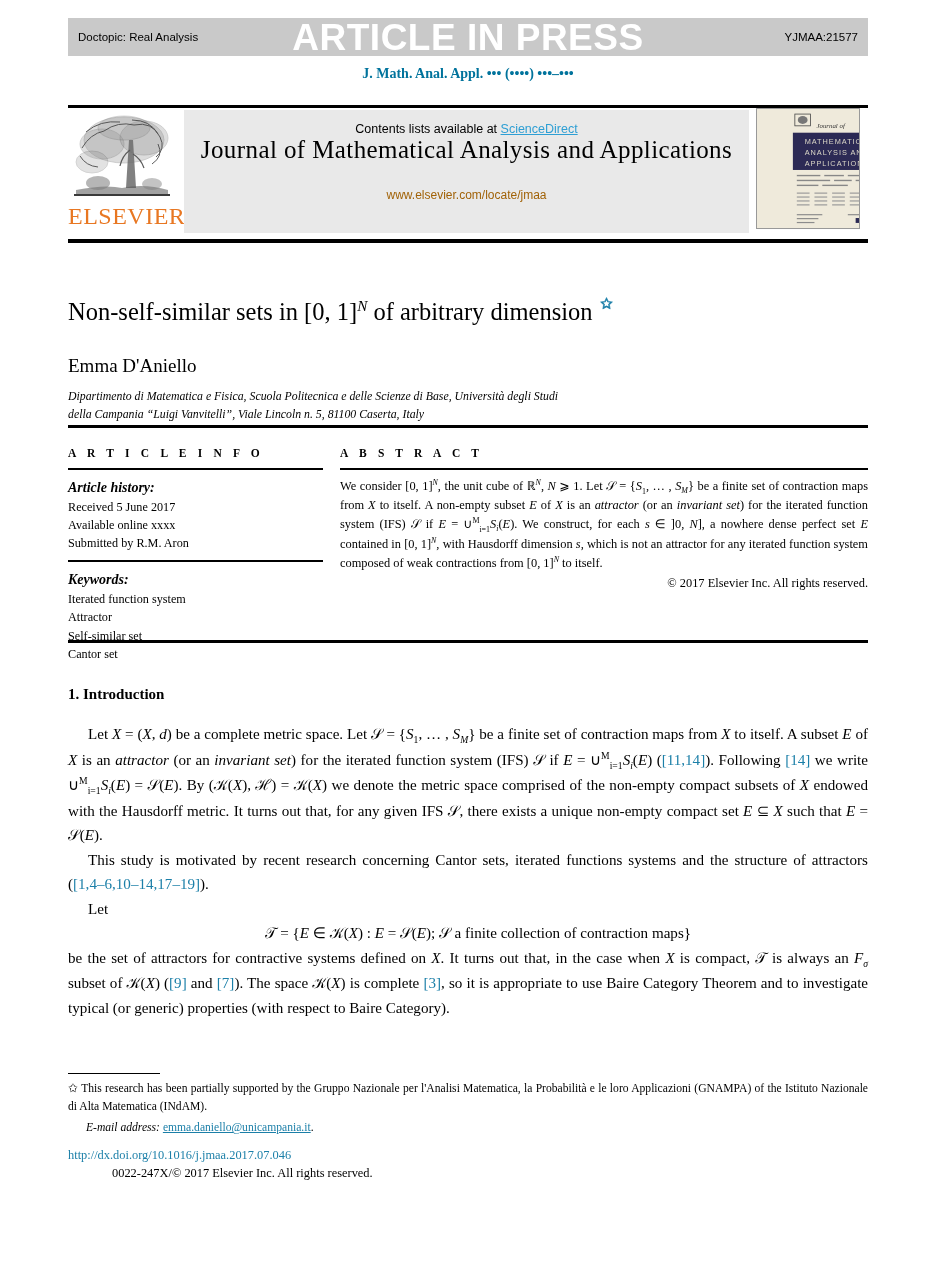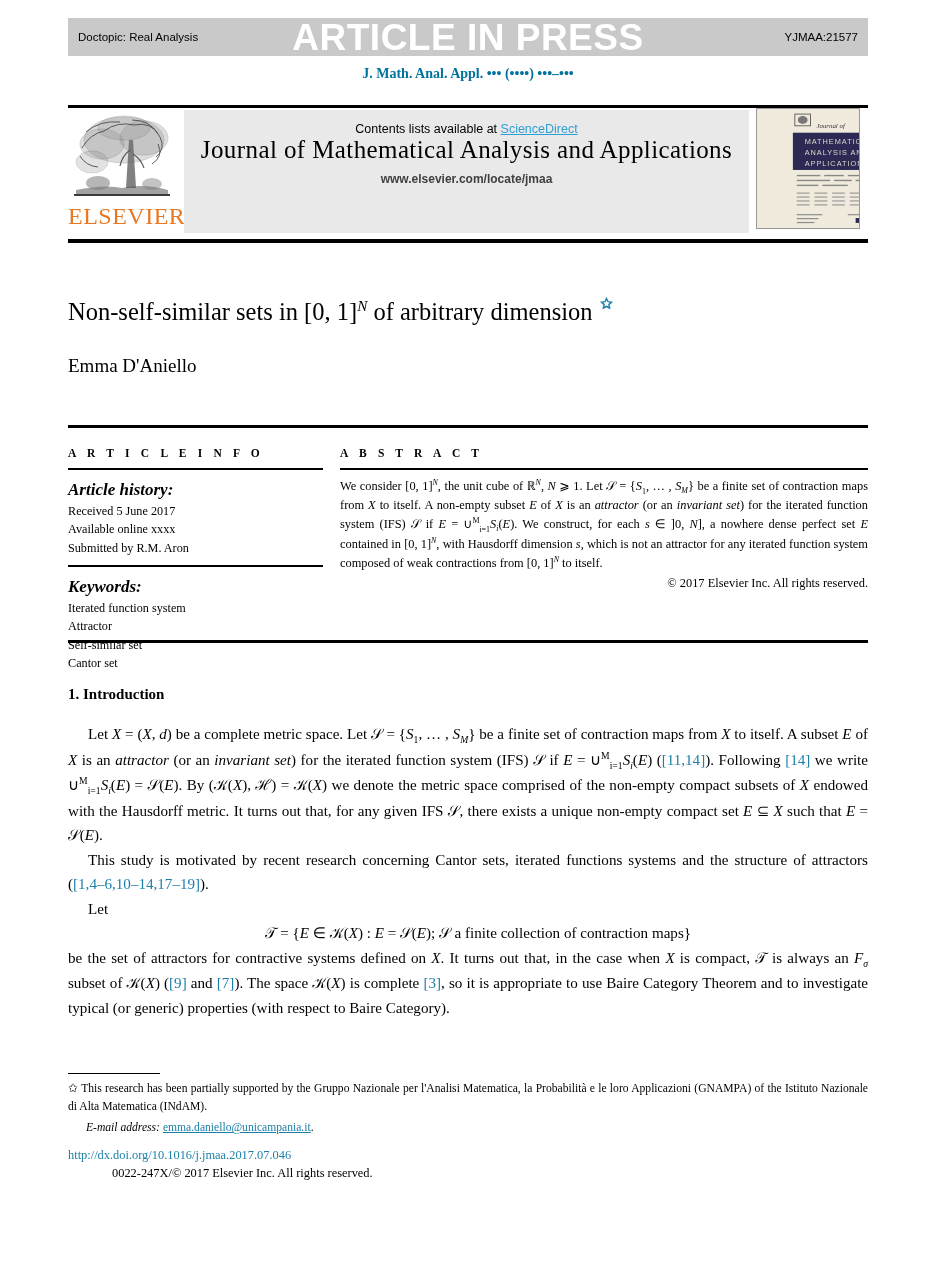--- a/index.html
+++ b/index.html
@@ -122,25 +122,24 @@
     color: #000;
   }
   .sd-link { color: #2e9fd4; }
   .journal-name {
     font-family: "Liberation Serif", serif;
     font-size: 25px;
     color: #000;
     letter-spacing: 0.4px;
   }
   .journal-url {
-    margin-top: 8px;
+    margin-top: 24px;
     font-family: "Liberation Sans", sans-serif;
     font-size: 12px;
-    color: #404040;
-    font-weight: bold;
+    color: #a16207;
   }
   .cover-thumb {
     position: absolute;
     left: 688px; top: 0px;
     width: 104px; height: 121px;
     border: 1px solid #999;
     background: #efeadb;
     box-sizing: border-box;
     overflow: hidden;
     padding-left: 30px;
@@ -214,21 +213,21 @@
   }
   .hr-thin2 {
     height: 1.6px;
     background: #000;
     margin: 8px 0 7px 0;
   }
   .info-head {
     font-family: "Liberation Serif", serif;
     font-style: italic;
     font-weight: bold;
-    font-size: 17px;
+    font-size: 14px;
     line-height: 1.5;
   }
   .info-line {
     font-family: "Liberation Serif", serif;
     font-size: 12.2px;
     line-height: 1.5;
   }
   .abs-text {
     font-family: "Liberation Serif", serif;
     font-size: 12.4px;
@@ -443,20 +442,24 @@
     <span class="star-mark">
       <svg width="15" height="15" viewBox="0 0 24 24">
         <path d="M12 2.5l2.9 6.1 6.6.9-4.8 4.6 1.2 6.6L12 17.6 6.1 20.7l1.2-6.6L2.5 9.5l6.6-.9z" fill="#1b7fa8" stroke="#1b7fa8" stroke-width="1"></path>
         <path d="M12 6.6l1.6 3.4 3.7.5-2.7 2.6.7 3.7L12 15l-3.3 1.8.7-3.7-2.7-2.6 3.7-.5z" fill="#ffffff"></path>
       </svg>
     </span>
   </div>
 
   <div class="author">Emma D'Aniello</div>
 
+  <div class="affiliation">
+    <div>Dipartimento di Matematica e Fisica, Scuola Politecnica e delle Scienze di Base, Università degli Studi</div>
+    <div>della Campania “Luigi Vanvitelli”, Viale Lincoln n. 5, 81100 Caserta, Italy</div>
+  </div>
 
   <div class="rule-mid"></div>
 
   <div class="col-info">
     <div class="sec-caps">A R T I C L E    I N F O</div>
     <div class="hr-thin"></div>
     <div class="info-head">Article history:</div>
     <div class="info-line">Received 5 June 2017</div>
     <div class="info-line">Available online xxxx</div>
     <div class="info-line">Submitted by R.M. Aron</div>

